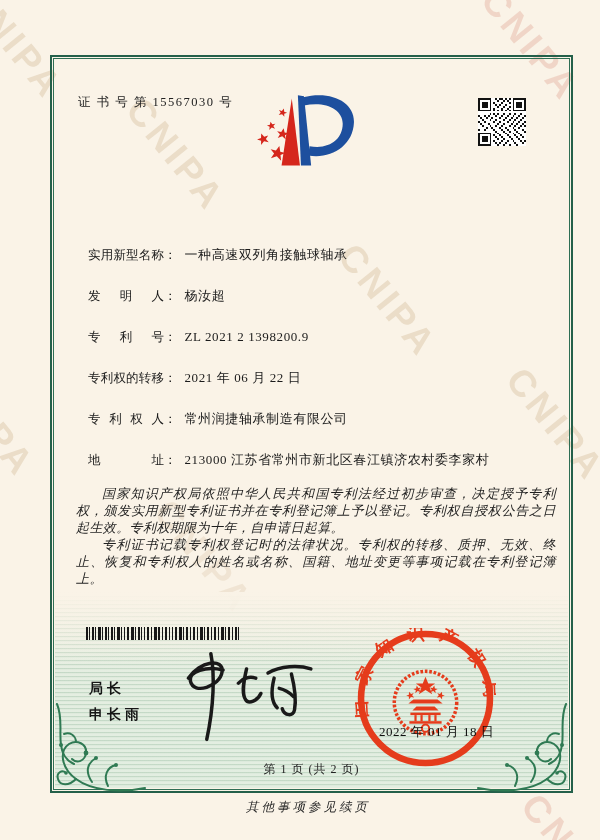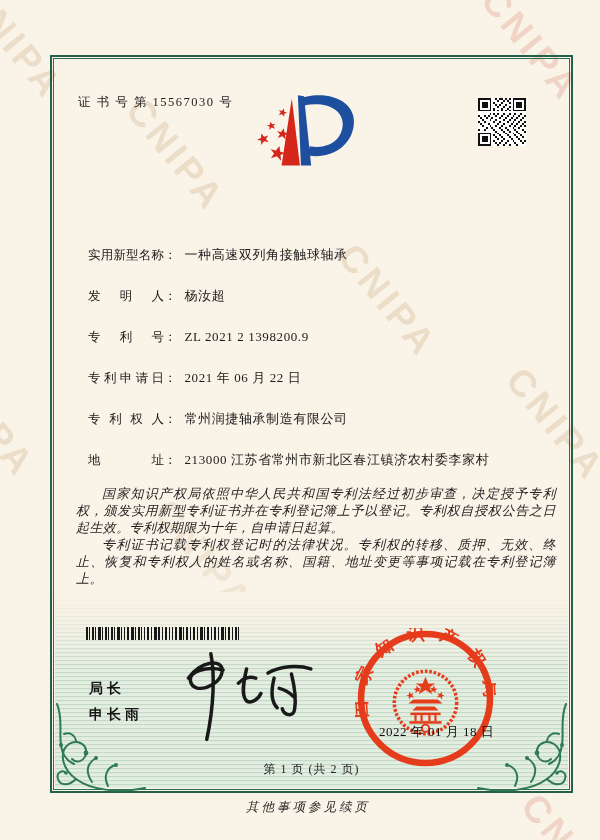--- a/index.html
+++ b/index.html
@@ -155,21 +155,21 @@
     <div class="frow">
       <span class="fl">实用新型名称</span><span class="colon">：</span><span class="fv">一种高速双列角接触球轴承</span>
     </div>
     <div class="frow">
       <span class="fl">发明人</span><span class="colon">：</span><span class="fv">杨汝超</span>
     </div>
     <div class="frow">
       <span class="fl">专利号</span><span class="colon">：</span><span class="fv">ZL 2021 2 1398200.9</span>
     </div>
     <div class="frow">
-      <span class="fl">专利申请日</span><span class="colon">：</span><span class="fv">2021 年 06 月 22 日</span>
+      <span class="fl">专利权的转移</span><span class="colon">：</span><span class="fv">2021 年 06 月 22 日</span>
     </div>
     <div class="frow">
       <span class="fl">专利权人</span><span class="colon">：</span><span class="fv">常州润捷轴承制造有限公司</span>
     </div>
     <div class="frow">
       <span class="fl">地址</span><span class="colon">：</span><span class="fv">213000 江苏省常州市新北区春江镇济农村委李家村</span>
     </div>
   </div>
 
   <div class="paras">

